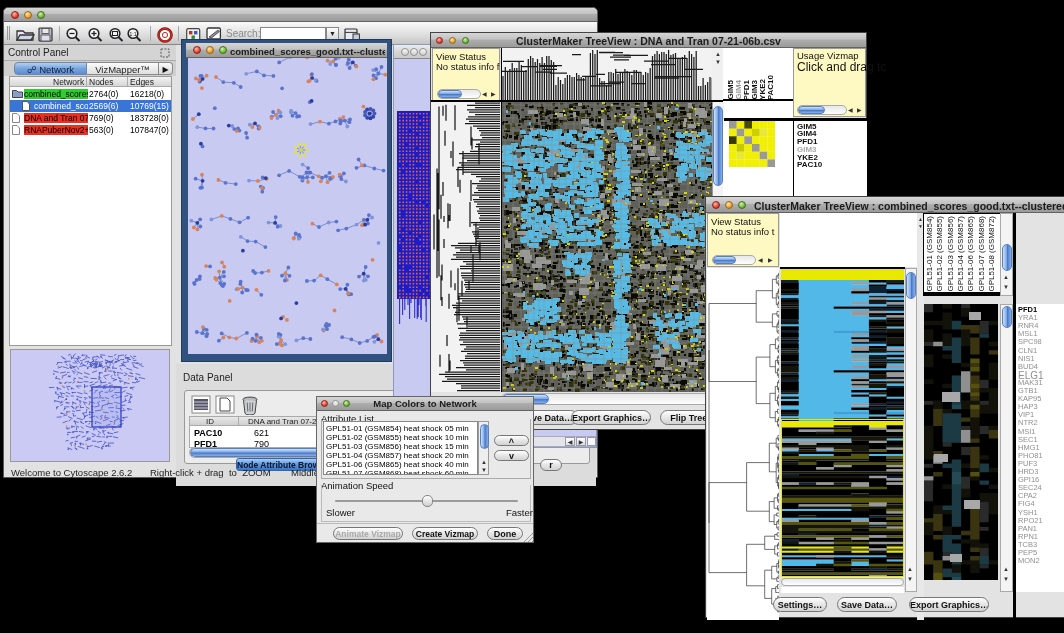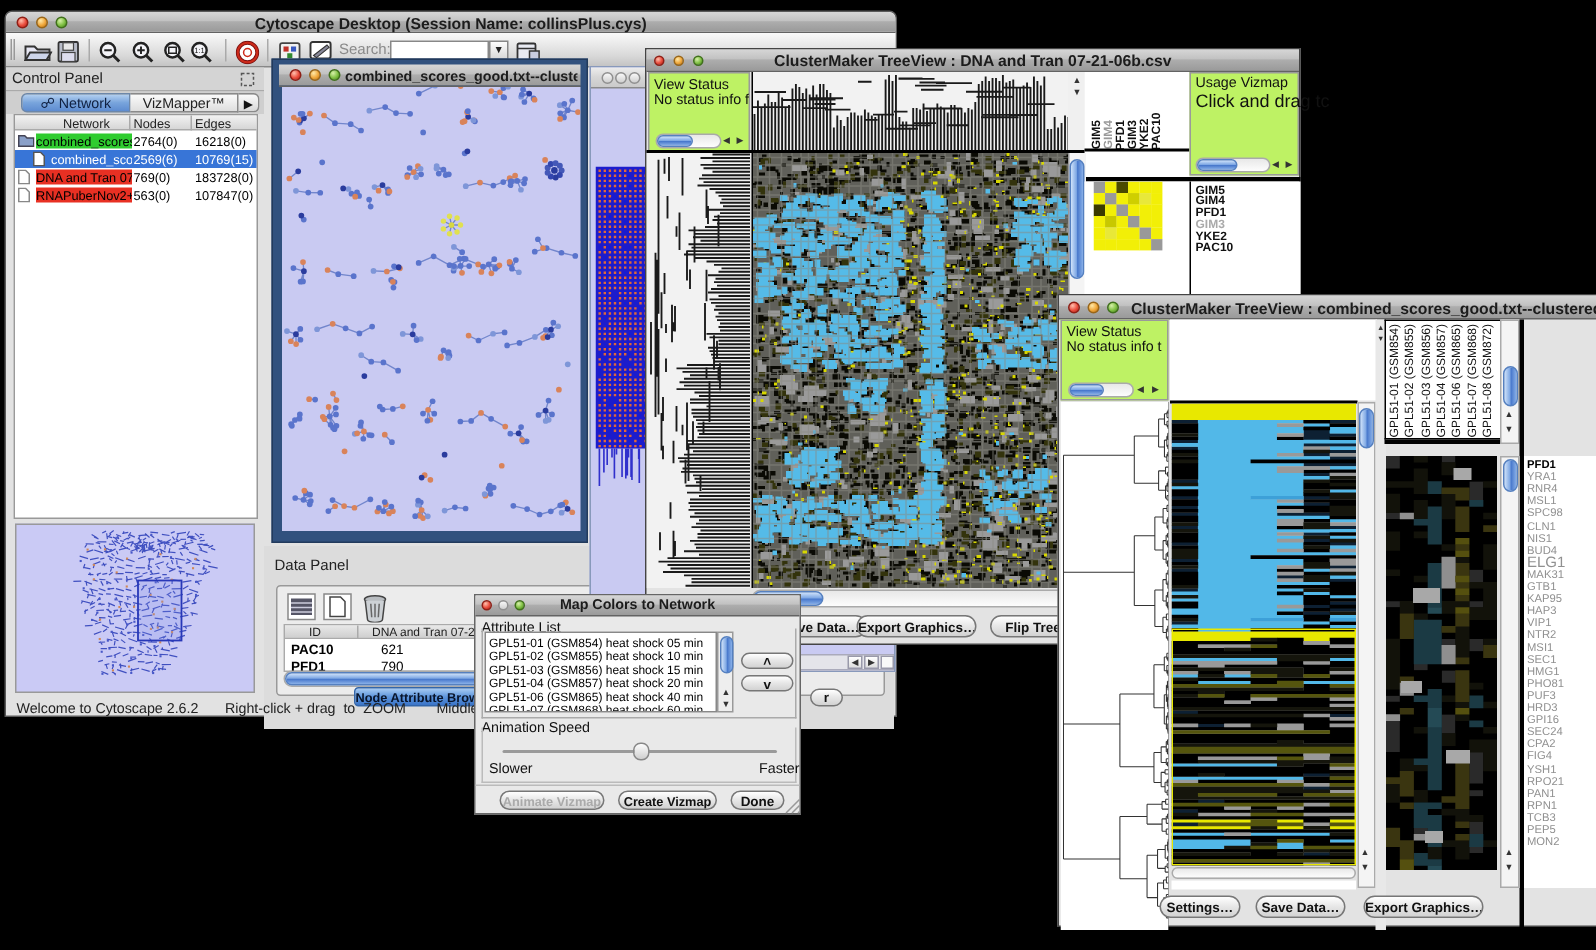--- a/index.html
+++ b/index.html
@@ -11,30 +11,29 @@
 .light { position:absolute; width:8px; height:8px; border-radius:50%; top:3px; }
 .lr { background:radial-gradient(circle at 35% 30%, #ffc0ae, #ea4d3d 55%, #a8241a); border:0.5px solid #8f1f16;}
 .ly { background:radial-gradient(circle at 35% 30%, #ffe9a8, #f0a73a 55%, #b06d14); border:0.5px solid #996619;}
 .lg { background:radial-gradient(circle at 35% 30%, #d6f0a8, #7fc043 55%, #45801c); border:0.5px solid #40701c;}
 .lh { background:linear-gradient(#f8f8f8,#d0d0d0); border:1px solid #909090; }
 .btn { position:absolute; white-space:nowrap; overflow:hidden; border:1px solid #777; border-radius:8px; background:linear-gradient(180deg,#ffffff,#e8e8e8 45%,#d2d2d2); font-size:9px; font-weight:bold; color:#111; text-align:center; }
 .sb-track { position:absolute; background:linear-gradient(180deg,#e8e8e8,#fdfdfd); border:1px solid #aaa; border-radius:6px; }
 .sb-thumbh { position:absolute; border-radius:5px; background:linear-gradient(180deg,#cfe2fa,#7fa8e4 45%,#4878cc 55%,#89b0e8); border:1px solid #5580c0; }
 .sb-thumbv { position:absolute; border-radius:5px; background:linear-gradient(90deg,#cfe2fa,#7fa8e4 45%,#4878cc 55%,#89b0e8); border:1px solid #5580c0; }
 .arr { position:absolute; font-size:6px; color:#333; line-height:8px; }
-.panel { position:absolute; background:#bef264; border:1px solid #9a9a9a;padding-left:44px; }
+.panel { position:absolute; background:#fef9c3; border:1px solid #9a9a9a;padding-left:44px; }
 .vlabel { position:absolute; writing-mode:vertical-rl; transform:rotate(180deg); font-size:8px; color:#111; white-space:nowrap; }
 </style></head><body>
 <div id="root">
 <div class="abs" style="left:3px;top:7px;width:595px;height:471px;background:#e2e2e2;border:1px solid #5a5a5a;border-radius:5px 5px 0 0;">
       <div class="abs tbar" style="left:0;top:0;width:100%;height:14px;border-radius:5px 5px 0 0;">
         <div class="light lr" style="left:7px;top:3px;width:8px;height:8px;"></div>
         <div class="light ly" style="left:20px;top:3px;width:8px;height:8px;"></div>
         <div class="light lg" style="left:33px;top:3px;width:8px;height:8px;"></div>
-        <div class="ttext" style="position:absolute;left:0;right:0;top:2px;font-size:10.5px;">Cytoscape Desktop (Session Name: collinsPlus.cys)</div>
       </div>
       <div class="abs" style="left:0;top:14px;width:100%;height:23px;background:linear-gradient(180deg,#fafafa,#d8d8d8 70%,#c4c4c4);border-bottom:1px solid #888;">
         <div class="abs" style="left:3px;top:4px;width:1px;height:14px;background:#999;"></div>
         <div class="abs" style="left:5px;top:4px;width:1px;height:14px;background:#999;"></div>
         <svg class="abs" style="left:12px;top:6px;" width="19" height="13">
           <path d="M1 12 L1 3 L7 3 L9 5 L17 5 L17 12 Z" fill="#e8e8f4" stroke="#333" stroke-width="1.3"></path>
           <path d="M1 12 L4 7 L18 7 L15 12 Z" fill="#cdd4ea" stroke="#333" stroke-width="1.3"></path>
         </svg>
         <svg class="abs" style="left:34px;top:5px;" width="15" height="15">
           <rect x="1" y="1" width="13" height="13" rx="1" fill="#b9bdc9" stroke="#333" stroke-width="1.2"></rect>
@@ -95,21 +94,21 @@
           <rect x="2" y="2" width="8" height="8" fill="none" stroke="#555" stroke-width="1" stroke-dasharray="2 1.4"></rect>
         </svg>
       </div>
       <div class="abs" style="left:0;top:53px;width:172px;height:15px;background:#cfcfcf;">
         <div class="abs" style="left:10px;top:1px;width:73px;height:13px;background:linear-gradient(180deg,#b4d0f0,#78a4dc 50%,#5e8cd0);border:1px solid #6d87a8;border-radius:4px 0 0 4px;font-size:9.5px;text-align:center;line-height:13px;color:#102040;">☍ Network</div>
         <div class="abs" style="left:83px;top:1px;width:72px;height:13px;background:linear-gradient(180deg,#fbfbfb,#dedede);border:1px solid #8a8a8a;border-left:none;font-size:9.5px;text-align:center;line-height:13px;color:#222;">VizMapper™</div>
         <div class="abs" style="left:155px;top:1px;width:14px;height:13px;background:linear-gradient(180deg,#fbfbfb,#d8d8d8);border:1px solid #8a8a8a;border-left:none;border-radius:0 4px 4px 0;font-size:8px;text-align:center;line-height:13px;color:#111;">▶</div>
       </div>
       <div class="abs" style="left:5px;top:68px;width:163px;height:270px;background:#fff;border:1px solid #999;">
         <div class="abs" style="left:0;top:0;width:161px;height:10px;background:linear-gradient(#f2f2f2,#d6d6d6);border-bottom:1px solid #aaa;font-size:8.5px;color:#222;">
-          <span style="position:absolute;left:6px;padding-left:26px;">Network</span>
+          <span style="position:absolute;left:17px;padding-left:26px;">Network</span>
           <span style="position:absolute;left:79px;">Nodes</span>
           <span style="position:absolute;left:120px;">Edges</span>
           <div class="abs" style="left:76px;top:0;width:1px;height:10px;background:#aaa;"></div>
           <div class="abs" style="left:117px;top:0;width:1px;height:10px;background:#aaa;"></div>
         </div>
         <div class="abs" style="left:0;top:11px;width:161px;height:12px;font-size:8.5px;color:#000;">
           <span style="position:absolute;left:2px;top:1px;"><svg width="11" height="9">
               <path d="M0.5 8.5V1.5h4l1.5 1.5h4.5v5.5z" fill="#8aa0c8" stroke="#445"></path>
             </svg></span>
           <span style="position:absolute;left:14px;top:1px;background:#2fcc2f;white-space:nowrap;overflow:hidden;max-width:64px;">combined_scores</span>

